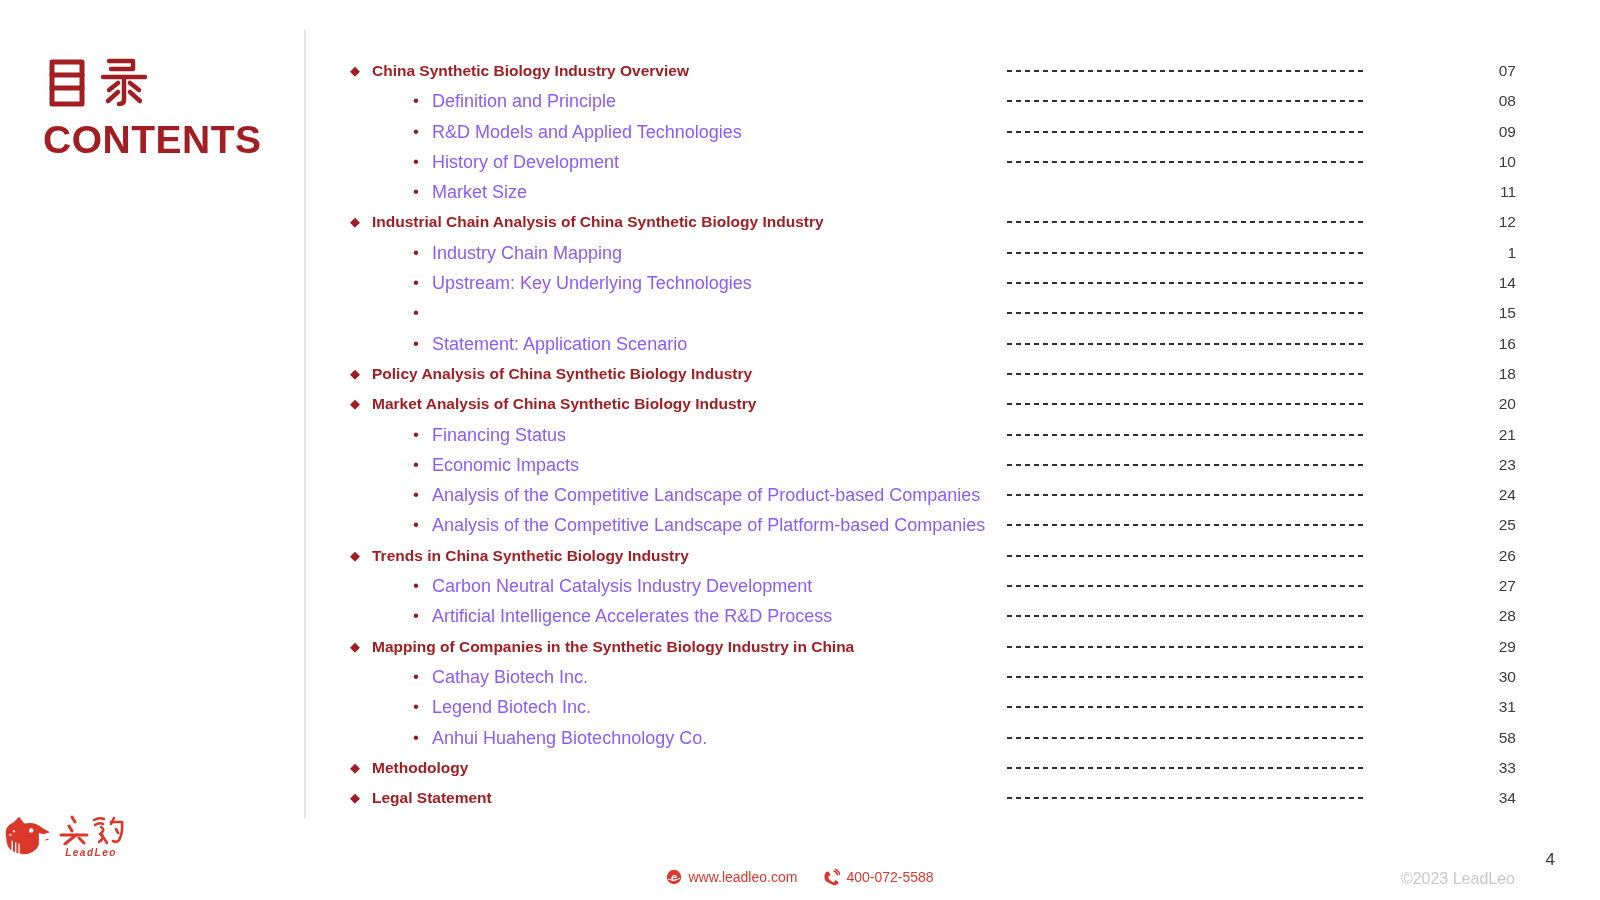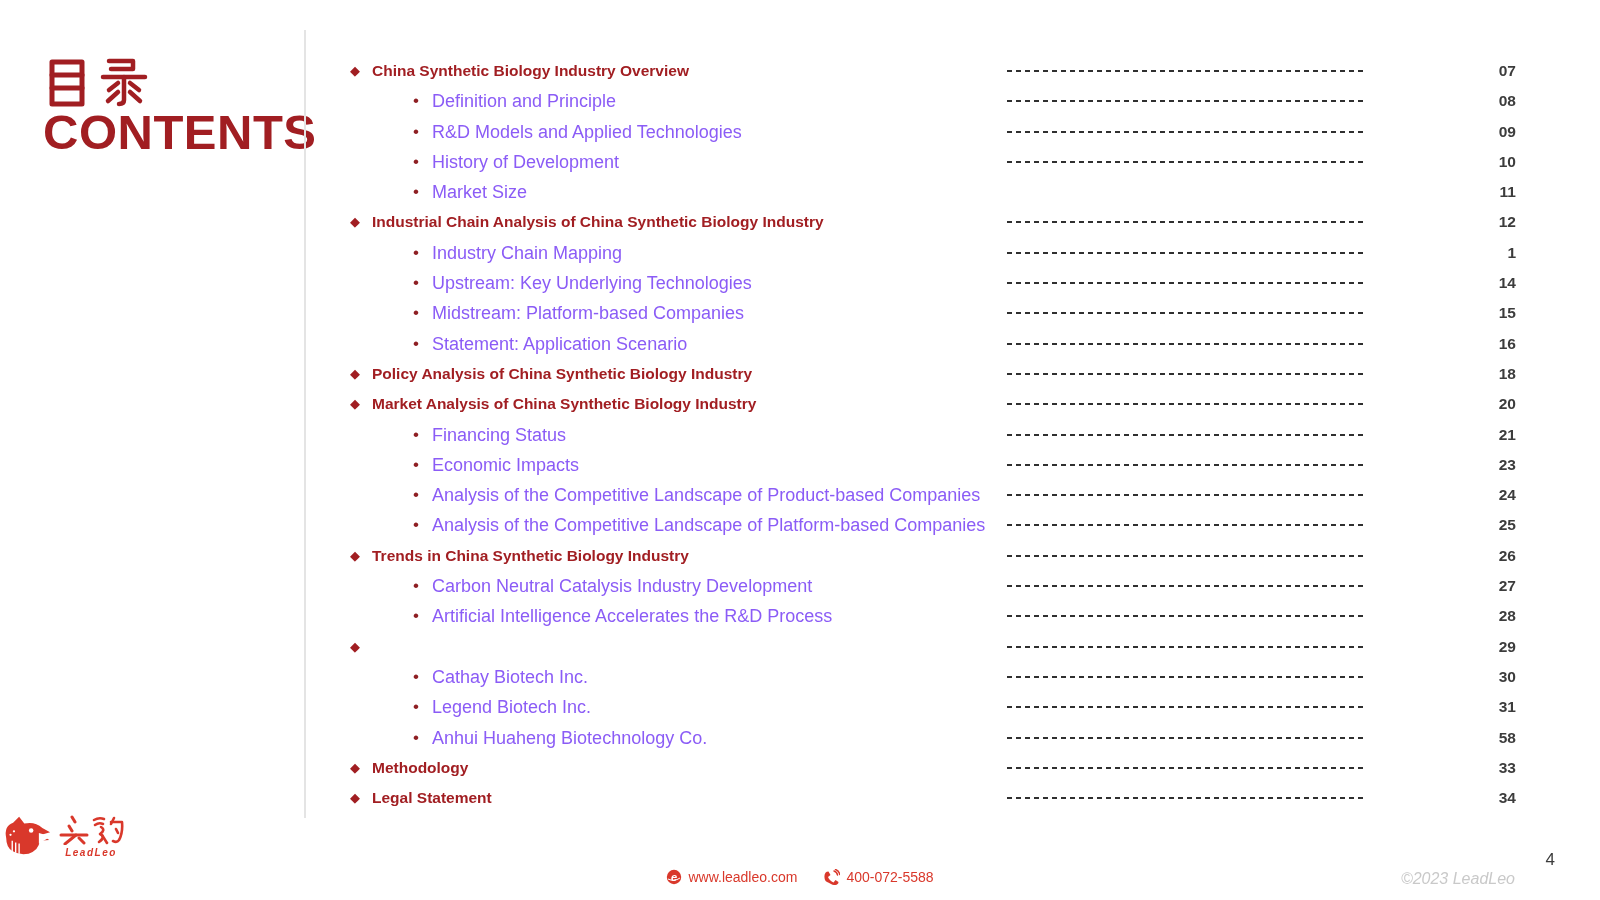--- a/index.html
+++ b/index.html
@@ -3,49 +3,49 @@
 <meta charset="utf-8">
 <style>
   * { margin:0; padding:0; box-sizing:border-box; }
   html,body { width:1600px; height:900px; background:#ffffff; overflow:hidden;
               font-family:"Liberation Sans", sans-serif; }
   .page { position:relative; width:1600px; height:900px; background:#fff; }
 
   
   .hd { position:absolute; left:43px; top:58px; }
   .hd .cn-glyph { display:block; }
-  .hd .en { font-size:49px; font-weight:bold; color:#A11E22; letter-spacing:0.5px;
-            line-height:1; margin-top:0; }
+  .hd .en { font-size:39px; font-weight:bold; color:#A11E22; letter-spacing:0.5px;
+            line-height:1; margin-top:12px; }
   .sr-only { position:absolute; width:1px; height:1px; overflow:hidden; clip:rect(0 0 0 0); }
 
   
   .vline { position:absolute; left:304px; top:30px; width:2px; height:788px; background:#E4E4E4; }
 
   
   .toc { position:absolute; left:350px; top:56px; width:1166px; }
   .row { position:relative; height:30.3px; }
   .row .marker, .row .label, .row .dots, .row .pagenum { position:absolute; top:0; line-height:30.3px; }
   .row.main .marker { left:0; font-size:13px; color:#A11E22; }
   .row.main .label  { left:22px; font-size:15.5px; font-weight:bold; color:#A11E22; white-space:nowrap; }
   .row.sub .marker { left:63px; font-size:17px; color:#8E1F23; }
   .row.sub .label  { left:82px; font-size:18px; color:#8b5cf6; white-space:nowrap; }
   .row .dots { left:657px; width:356px; top:14px; height:2px;
                background:repeating-linear-gradient(to right,#2f2f2f 0 5px,transparent 5px 9px); }
-  .row .pagenum { right:0; font-size:15.5px; font-weight:700; color:#3C3C3C; }
+  .row .pagenum { right:0; font-size:15.5px; font-weight:400; color:#3C3C3C; }
 
   
   .brandblock { position:absolute; left:0; right:0; top:815px; display:flex;
                 justify-content:flex-start; align-items:flex-start; }
   .brandcol { margin-left:6px; display:flex; flex-direction:column; align-items:center; }
   .brand-en { font-size:10px; font-weight:bold; font-style:italic; color:#D9382B;
               letter-spacing:1.5px; margin-top:2px; }
   .contact { position:absolute; left:0; right:0; top:869px; display:flex;
              justify-content:center; align-items:center; gap:26px; }
   .contact .citem { display:flex; align-items:center; gap:6px; color:#D9382B; font-size:14px; }
-  .copyright { position:absolute; right:85px; top:870px; font-size:16px; color:#C9C9C9;font-style:italic; }
+  .copyright { position:absolute; right:85px; top:870px; font-size:16px; color:#C9C9C9; }
   .pageno { position:absolute; right:45px; top:850px; font-size:17px; color:#3C3C3C; }
 </style>
 </head>
 <body>
 
 <div class="page">
 
   <div class="hd">
     <span class="sr-only">目录</span>
     <svg class="cn-glyph" width="106" height="50" viewBox="0 0 106 50" fill="none" stroke="#A11E22" stroke-width="5" stroke-linecap="round" stroke-linejoin="round">
@@ -114,21 +114,20 @@
         <span class="pagenum">1</span>
       </div>
       <div class="row sub">
         <span class="marker">•</span>
         <span class="label">Upstream: Key Underlying Technologies</span>
         <span class="dots"></span>
         <span class="pagenum">14</span>
       </div>
       <div class="row sub">
         <span class="marker">•</span>
-        <span class="label">Midstream: Platform-based Companies</span>
         <span class="dots"></span>
         <span class="pagenum">15</span>
       </div>
       <div class="row sub">
         <span class="marker">•</span>
         <span class="label">Statement: Application Scenario</span>
         <span class="dots"></span>
         <span class="pagenum">16</span>
       </div>
       <div class="row main">
@@ -180,20 +179,21 @@
         <span class="pagenum">27</span>
       </div>
       <div class="row sub">
         <span class="marker">•</span>
         <span class="label">Artificial Intelligence Accelerates the R&amp;D Process</span>
         <span class="dots"></span>
         <span class="pagenum">28</span>
       </div>
       <div class="row main">
         <span class="marker">◆</span>
+        <span class="label">Mapping of Companies in the Synthetic Biology Industry in China</span>
         <span class="dots"></span>
         <span class="pagenum">29</span>
       </div>
       <div class="row sub">
         <span class="marker">•</span>
         <span class="label">Cathay Biotech Inc.</span>
         <span class="dots"></span>
         <span class="pagenum">30</span>
       </div>
       <div class="row sub">

